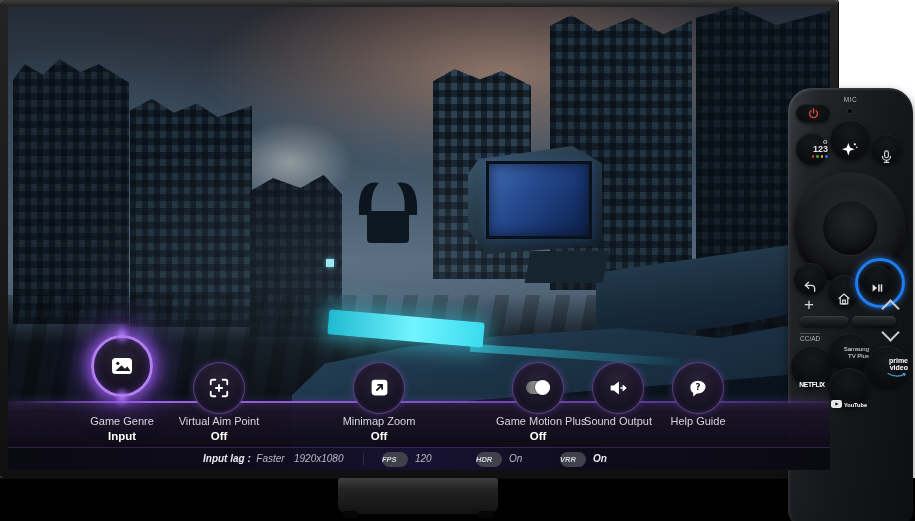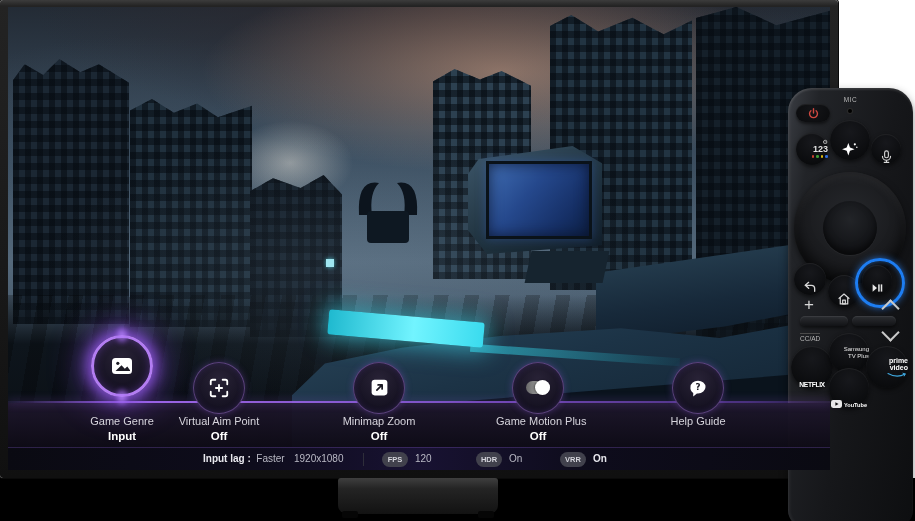--- a/index.html
+++ b/index.html
@@ -63,23 +63,23 @@
   .gb-item.selected .gb-circle{width:56px;height:56px;margin-top:-2px;line-height:54px;border:3px solid #b37df2;box-shadow:0 0 14px 4px rgba(152,92,238,.85),0 0 32px 12px rgba(130,70,220,.45), inset 0 0 10px rgba(152,92,238,.4);}
   .flare{position:absolute;left:50%;transform:translateX(-50%);width:14px;height:18px;background:radial-gradient(ellipse, rgba(190,140,255,.95), rgba(150,90,235,.4) 55%, transparent 75%);filter:blur(2px);z-index:7;pointer-events:none;}
   .flare.top{top:-12px;} .flare.bot{bottom:-12px;}
   .gb-name{position:absolute;left:0;top:78px;width:100%;font-size:11px;color:#d6d4dc;white-space:nowrap;text-align:center;}
   .gb-value{position:absolute;left:0;top:93px;width:100%;font-size:11.5px;font-weight:bold;color:#ffffff;text-align:center;}
   .toggle-track{display:inline-block;width:24px;height:13px;border-radius:7px;background:linear-gradient(90deg,#6a6a6a,#c9c9c9);position:relative;vertical-align:middle;}
   .toggle-knob{position:absolute;right:0;top:-1px;width:15px;height:15px;border-radius:50%;background:#fff;box-shadow:-1px 0 2px rgba(0,0,0,.4);}
 
   
   .statusbar{position:absolute;left:0;top:440px;width:822px;height:23px;background:linear-gradient(90deg,#0a0a12 0%,#0e0c1c 30%,#181232 50%,#0e0c1c 70%,#0a0a12 100%);border-top:1px solid rgba(130,90,200,.3);z-index:6;font-size:10px;color:#b9b9c4;}
-  .sb{position:absolute;top:0;line-height:22px;white-space:nowrap;}
+  .sb{position:absolute;top:0;line-height:22px;white-space:nowrap;font-style:italic;}
   .sb b{color:#e8e8ee;font-weight:bold;}
-  .sb-badge{display:inline-block;width:26px;height:15px;line-height:15px;border-radius:8px;background:#41414c;color:#d5d5dc;font-size:7.5px;font-weight:bold;text-align:center;vertical-align:middle;margin-right:7px;}
+  .sb-badge{display:inline-block;width:26px;height:15px;line-height:15px;border-radius:8px;background:#41414c;color:#d5d5dc;font-size:7.5px;font-weight:bold;text-align:left;vertical-align:middle;margin-right:7px;}
   .sb-div{position:absolute;left:355px;top:5px;width:1px;height:13px;background:#2e2e3a;}
 
   
   .stand{position:absolute;left:338px;top:478px;width:160px;height:36px;background:linear-gradient(180deg,#3f3f3f 0,#242424 30%,#121212 100%);border-radius:3px 3px 9px 9px;}
   .stand-foot{position:absolute;top:33px;width:16px;height:7px;background:#060606;border-radius:2px;}
   .stand-foot.l{left:4px;} .stand-foot.r{right:4px;}
 
   
   .remote{position:absolute;left:788px;top:88px;width:125px;height:440px;border-radius:24px 24px 18px 18px;background:linear-gradient(100deg,#3a3d43 0%,#222428 16%,#16171a 55%,#0d0e10 100%);box-shadow:inset 0 2px 2px rgba(255,255,255,.10), inset 2px 0 3px rgba(255,255,255,.06), 0 4px 10px rgba(0,0,0,.45);}
   .r-mic-label{position:absolute;left:0;top:8px;width:100%;text-align:center;font-size:6.5px;letter-spacing:.5px;color:#b9b9b9;}
@@ -204,20 +204,30 @@
 
 
       <div class="gb-item" style="left:488px;">
         <span class="gb-circle">
           <span class="toggle-track"><span class="toggle-knob"></span></span>
         </span>
         <span class="gb-name">Game Motion Plus</span>
         <span class="gb-value">Off</span>
       </div>
 
+      <div class="gb-item" style="left:568px;">
+        <span class="gb-circle">
+          <svg width="22" height="22" viewBox="0 0 24 24">
+              <path d="M4 9.3 v5.4 h3.4 L13 19.2 V4.8 L7.4 9.3 Z" fill="#fff"></path>
+              <path d="M15.2 12 h4.6 M17.6 9.6 l2.6 2.4 -2.6 2.4" stroke="#fff" stroke-width="1.8" fill="none" stroke-linecap="round"></path>
+            </svg>
+        </span>
+        <span class="gb-name">Sound Output</span>
+        <span class="gb-value"></span>
+      </div>
 
       <div class="gb-item" style="left:648px;">
         <span class="gb-circle">
           <svg width="22" height="22" viewBox="0 0 24 24">
               <path d="M12 4 a8.2 7 0 0 1 8.2 7 a8.2 7 0 0 1 -8.2 7 h-1.2 l-4 3.2 v-3.8 a8.2 7 0 0 1 -3-6.4 a8.2 7 0 0 1 8.2-7 Z" fill="#fff"></path>
               <text x="12" y="14.6" font-size="9.5" font-weight="bold" fill="#17151f" text-anchor="middle" font-family="'DejaVu Sans',sans-serif">?</text>
             </svg>
         </span>
         <span class="gb-name">Help Guide</span>
         <span class="gb-value"></span>

